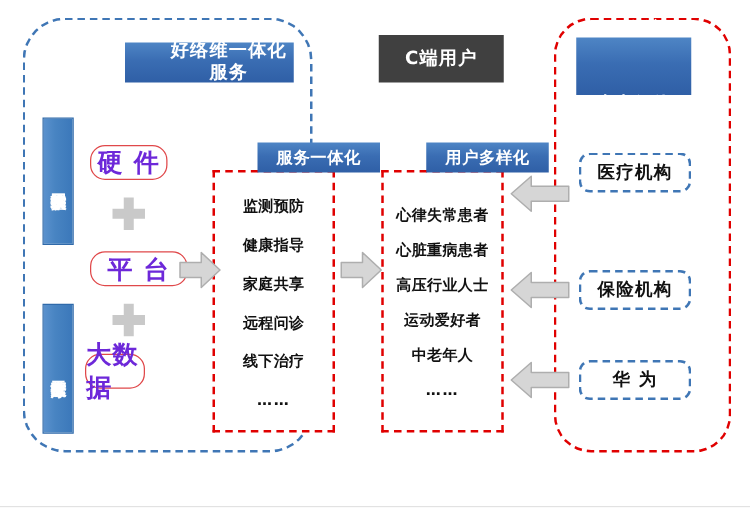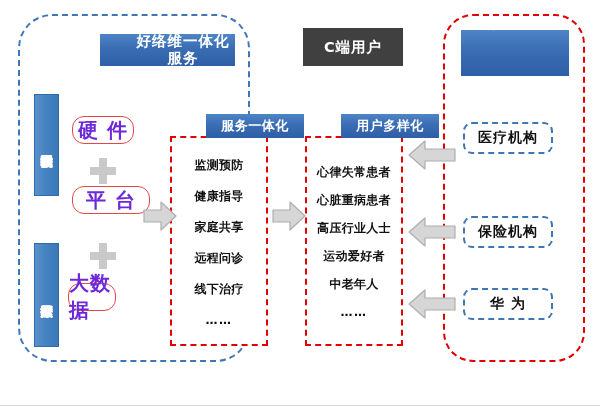--- a/index.html
+++ b/index.html
@@ -49,21 +49,21 @@
     left:100px; top:34px; width:135px; height:32px;
     font-size:14.5px;
     padding-left:31px;
   }
   #title-center{
     left:303px; top:28px; width:100px; height:38px;
     background:#404040;
     font-size:14.5px;
   }
   #title-right{
-    left:461px; top:30px; width:108px; height:46px;
+    left:461px; top:30px; width:92px; height:46px;
     font-size:14px;
     flex-direction:column;
     gap:44px;
   }
   #title-right span{display:block;}
 
   
   .vbar{
     position:absolute;
     background:linear-gradient(to right,#5a91cd 0%,#4884c2 40%,#3b78ba 100%);
@@ -92,21 +92,21 @@
     color:#6d28d9;
     font-weight:bold;
     font-size:20px;
     display:flex;
     align-items:center;
     justify-content:center;
     box-sizing:border-box;
     letter-spacing:1px;
   }
   #pill-hardware{ left:72px; top:116px; width:62px; height:28px; }
-  #pill-platform{ left:72px; top:186px; width:78px; height:28px; }
+  #pill-platform{ left:72px; top:201px; width:78px; height:28px; }
   #pill-bigdata{  left:68px; top:283px; width:48px; height:28px; }
 
   
   .plus{
     position:absolute;
     width:26px; height:26px;
   }
   .plus i{
     position:absolute; background:#c9c9c9; display:block;
   }

